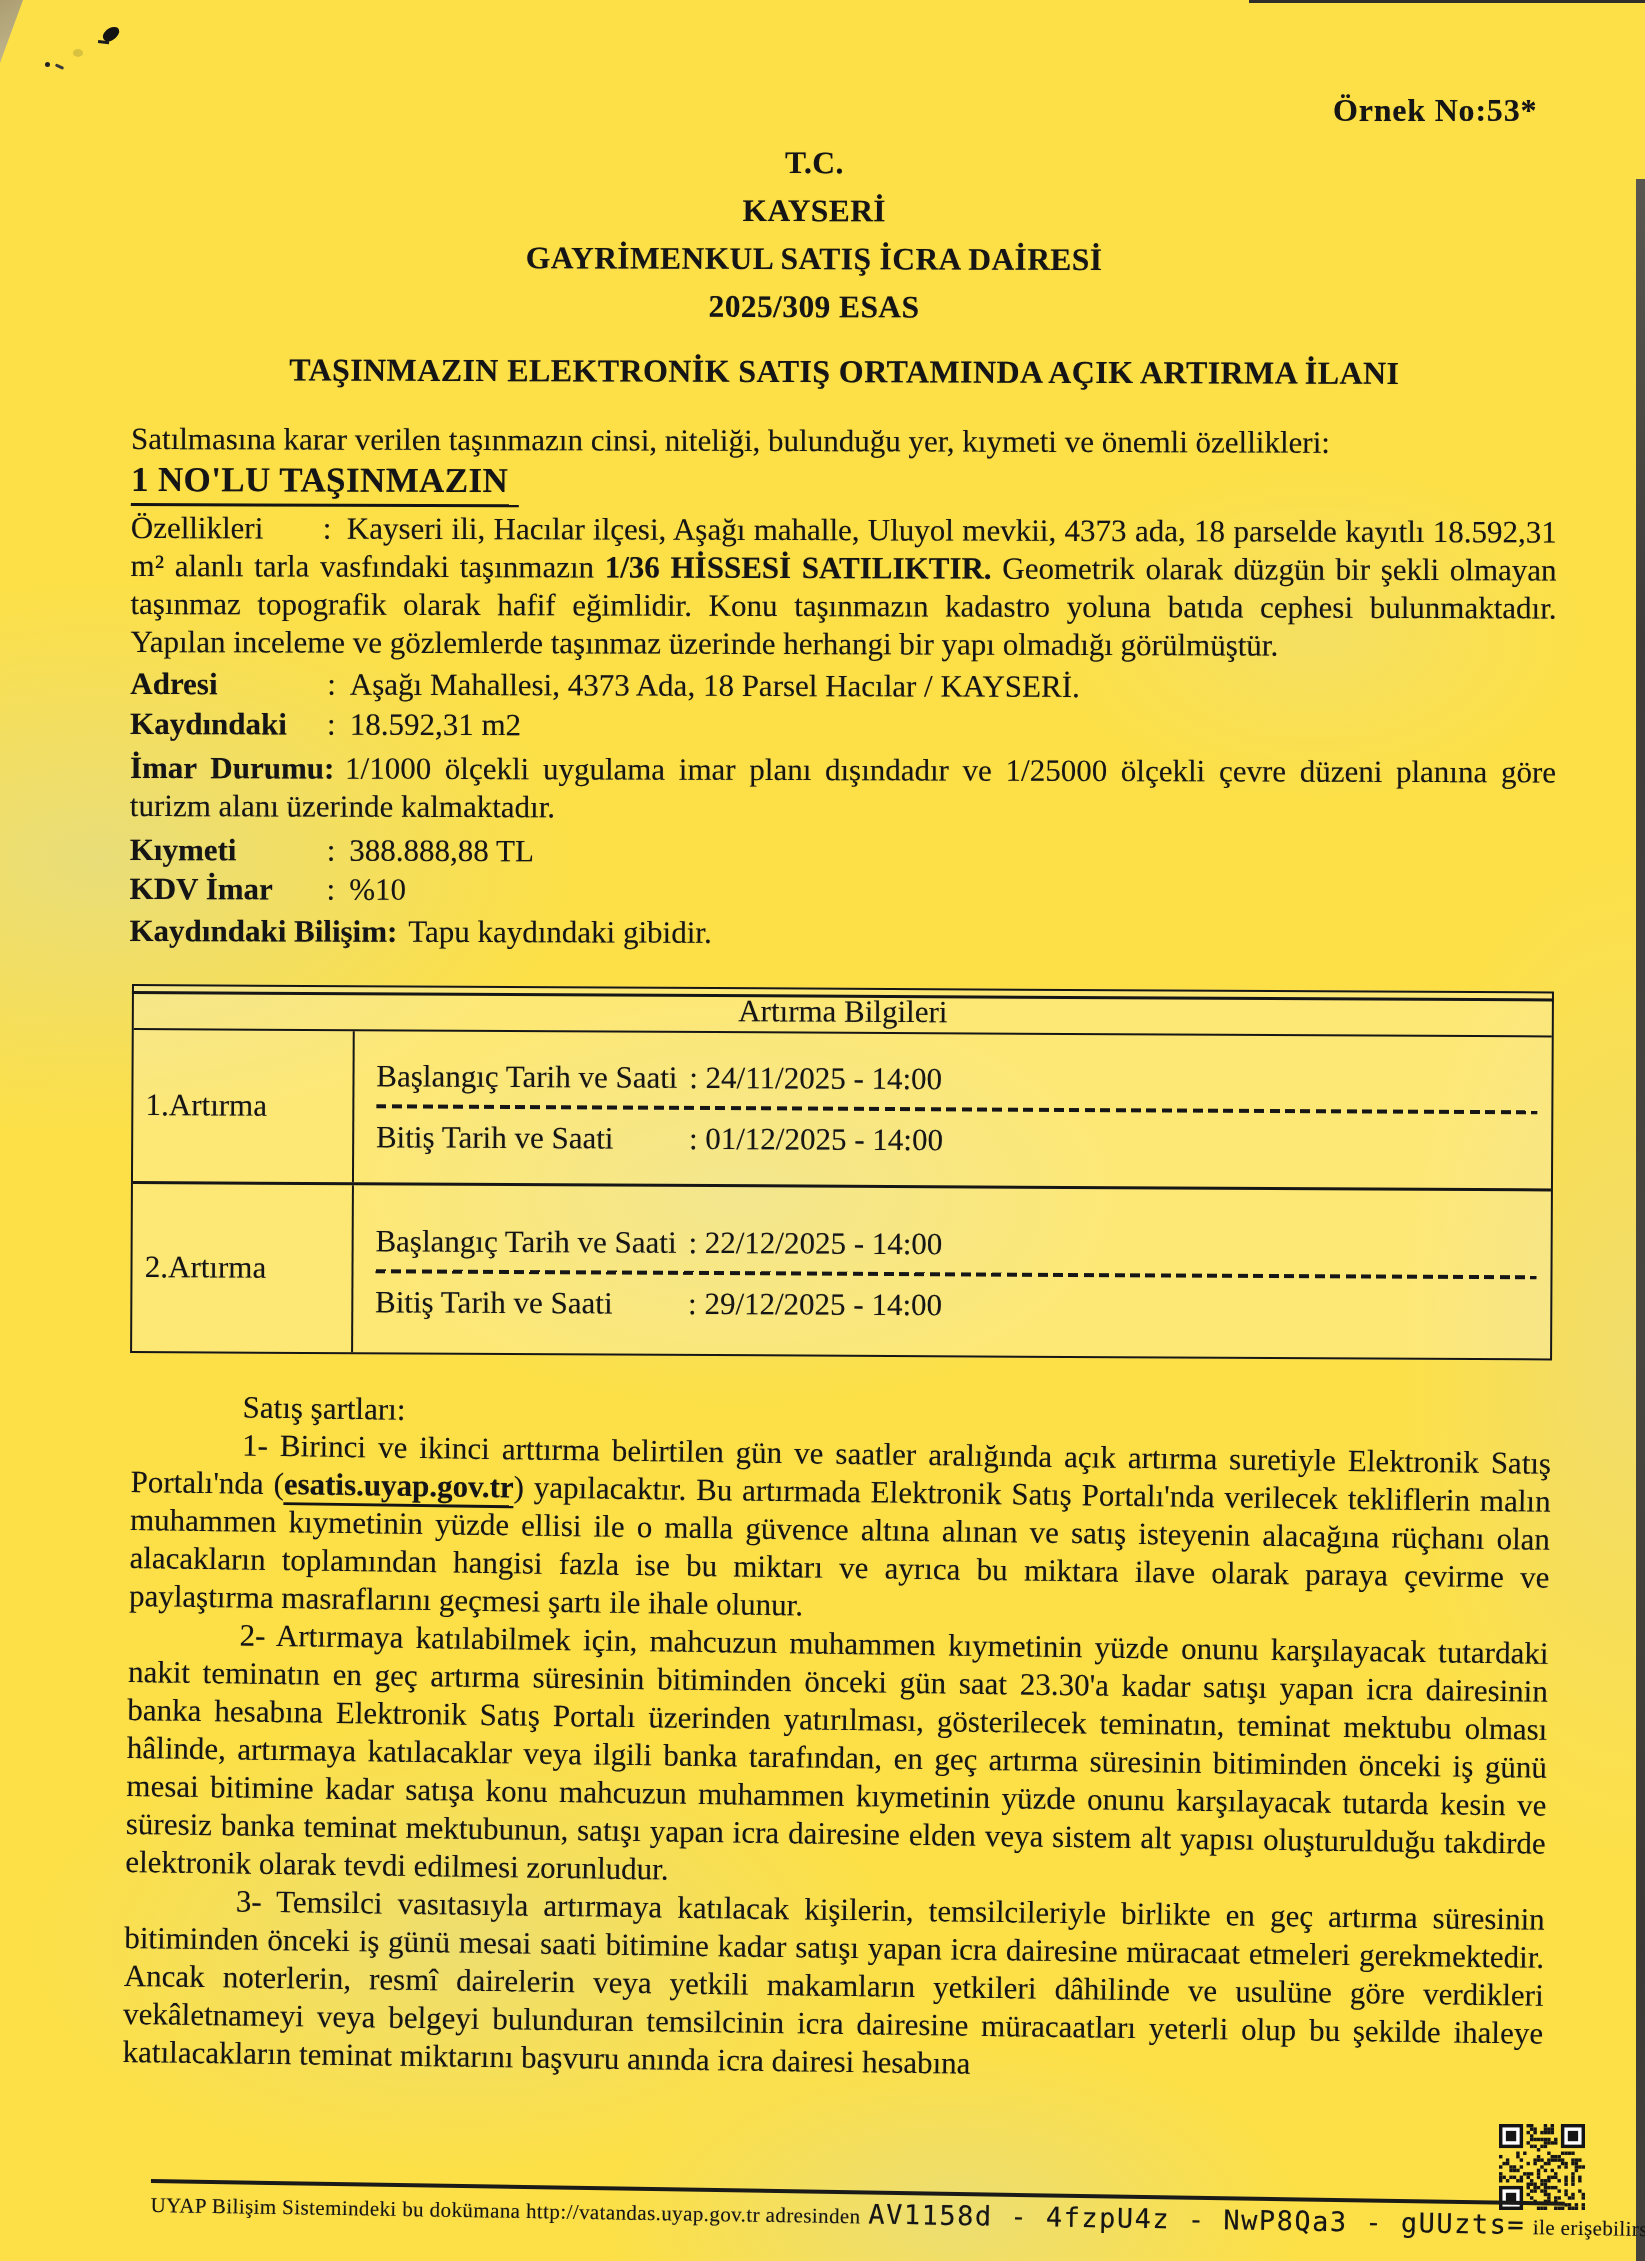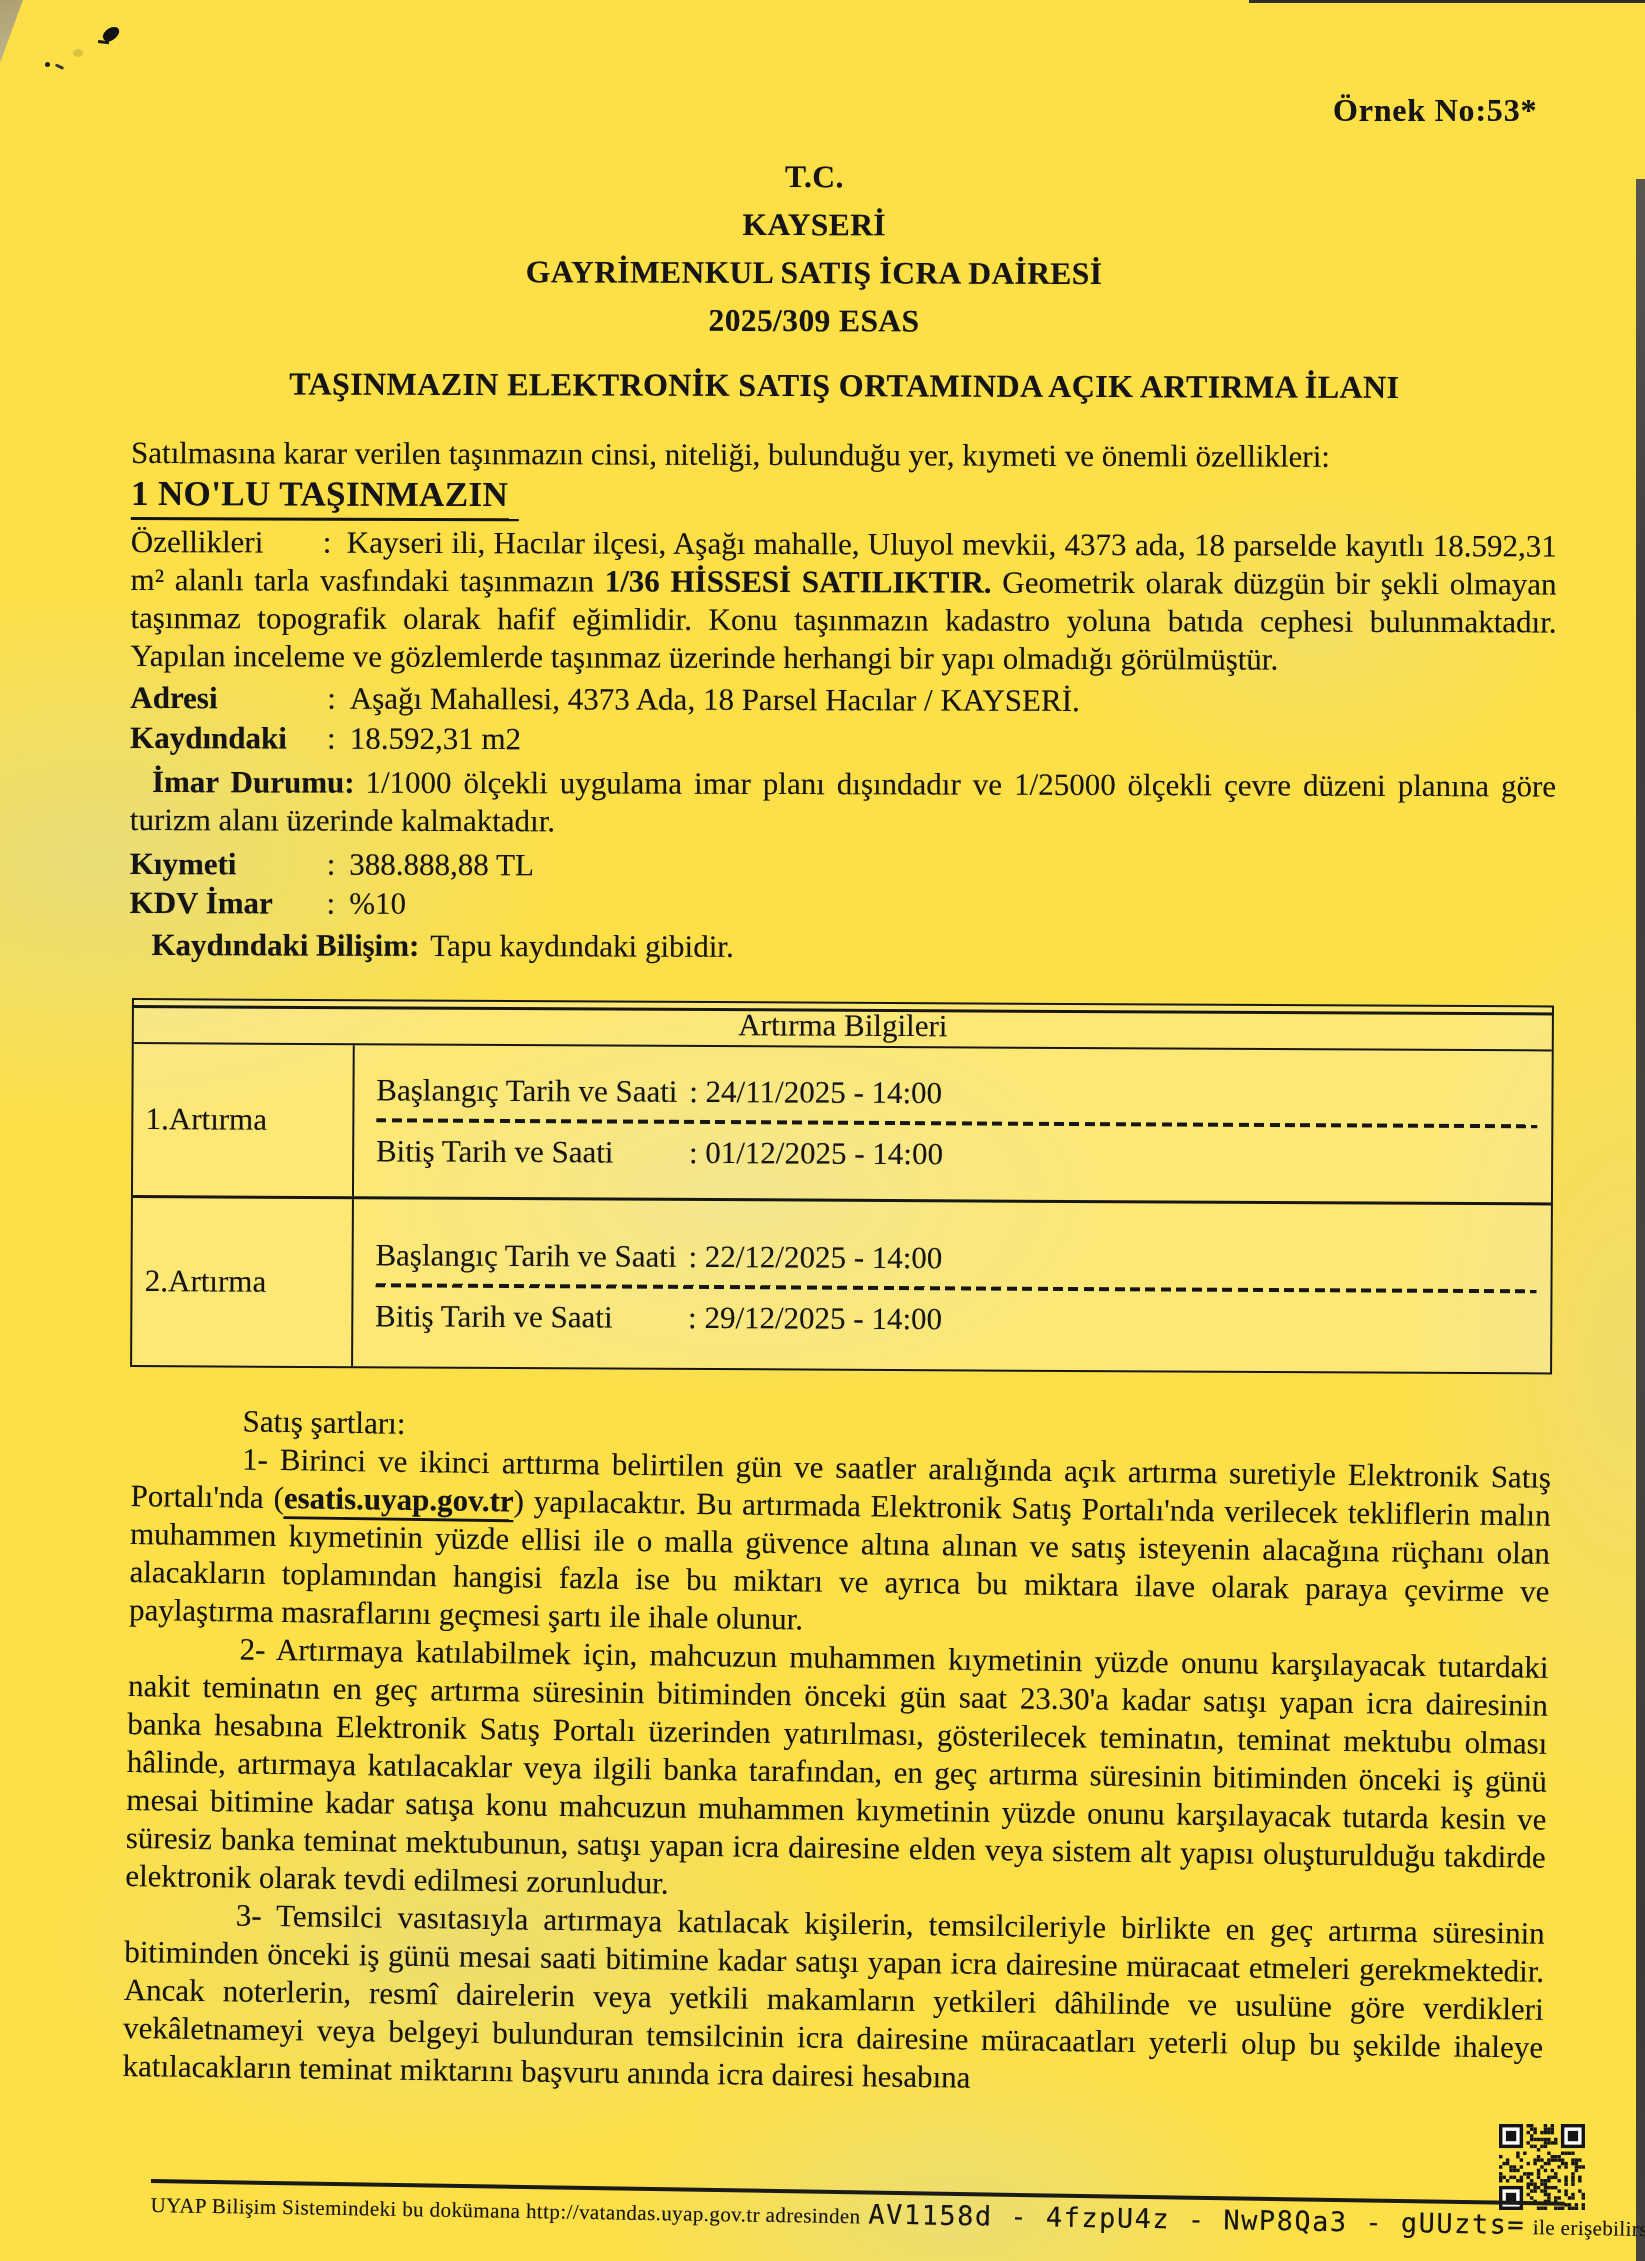--- a/index.html
+++ b/index.html
@@ -36,39 +36,39 @@
     background:linear-gradient(to bottom,#58564f,#3c3b38 22%,#474540 55%,#393834 85%,#44423d);}
   .ink-a{position:absolute;left:102px;top:28px;width:18.4px;height:11.5px;background:#131313;
     border-radius:55% 45% 60% 40%;transform:rotate(-28deg);}
   .ink-a::after{content:"";position:absolute;left:-7px;top:7.7px;width:10.8px;height:3.1px;background:#1c1c1c;transform:rotate(34deg);}
   .ink-b{position:absolute;left:45px;top:62px;width:5.4px;height:5.4px;background:#222;border-radius:50%;}
   .ink-c{position:absolute;left:55px;top:65px;width:8.5px;height:3.1px;background:#3a3a3a;transform:rotate(24deg);border-radius:1.5px;}
   .ink-d{position:absolute;left:73px;top:49px;width:10px;height:7.7px;background:rgba(40,40,40,.16);border-radius:50%;}
 
   .ornek{position:absolute;left:1333px;top:92px;font-size:32px;font-weight:bold;letter-spacing:0.8px;}
 
-  .content{position:absolute;left:132px;top:16px;width:1426px;}
+  .content{position:absolute;left:132px;top:2px;width:1426px;}
 
   .sec-top{transform:rotate(.18deg);transform-origin:0 0;}
   .hdr{margin-top:135px;text-align:center;font-weight:bold;font-size:31.5px;line-height:48px;padding-right:61px;letter-spacing:0.4px;}
   .doc-title{margin-top:20px;text-align:center;font-weight:bold;font-size:32px;line-height:40px;letter-spacing:0.4px;}
   .intro{margin:31px 0 0 0;font-size:31px;line-height:38px;}
   .no1-wrap{margin-top:1.5px;}
   .no1{display:inline-block;font-size:35px;font-weight:bold;line-height:40px;border-bottom:3.8px solid #141414;padding:0 10.8px 3.1px 0;letter-spacing:0.4px;}
   .para{margin:0;font-size:31px;line-height:38px;}
   .just{text-align:justify;}
   .oz{margin-top:3.1px;}
   .oz .lbl{display:inline-block;min-width:192px;font-weight:normal;}
   .oz .sep{margin-right:15.4px;}
   .field{margin:0;font-size:31px;line-height:38px;}
   .f-adresi{margin-top:4.6px;} .f-yuz{margin-top:1.5px;} .f-kiy{margin-top:6.1px;} .f-kdv{margin-top:1.5px;}
   .flabel{display:inline-block;min-width:197px;font-weight:bold;}
   .fsep{margin-right:14px;}
   .p-imar{margin-top:6.1px;} .p-serh{margin-top:3.1px;}
-  .plabel{font-weight:bold;margin-right:10.8px;margin-left:22px;}
+  .plabel{font-weight:bold;margin-right:10.8px;}
 
   
   .table-wrap{margin-top:34px;width:1418px;border:2.3px solid #161616;transform:rotate(.3deg);transform-origin:0 0;background:rgba(255,255,255,.25);}
   .thead{position:relative;height:40px;border-bottom:2.3px solid #161616;font-size:31px;display:flex;align-items:flex-end;justify-content:center;padding-bottom:1.5px;}
   .thead::before{content:"";position:absolute;top:5.4px;left:-2.3px;right:-2.3px;height:2.3px;background:#161616;}
   .trow{display:flex;}
   .trow + .trow{border-top:3.1px solid #161616;}
   .tname{width:207px;border-right:2.3px solid #161616;display:flex;align-items:center;padding-left:12.3px;font-size:31px;flex:none;}
   .tcell{flex:1;display:flex;flex-direction:column;justify-content:space-between;padding:26px 14px 26px 21.5px;}
   .row2 .tcell{padding-top:37px;padding-bottom:31px;}

